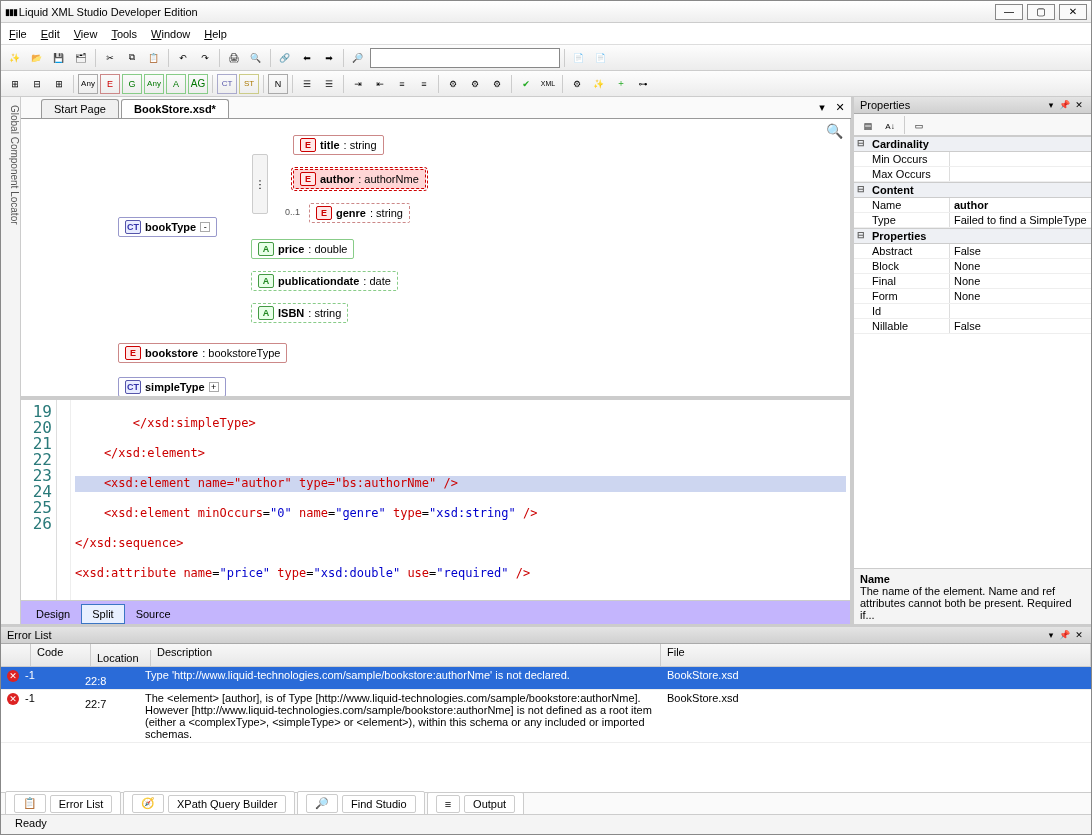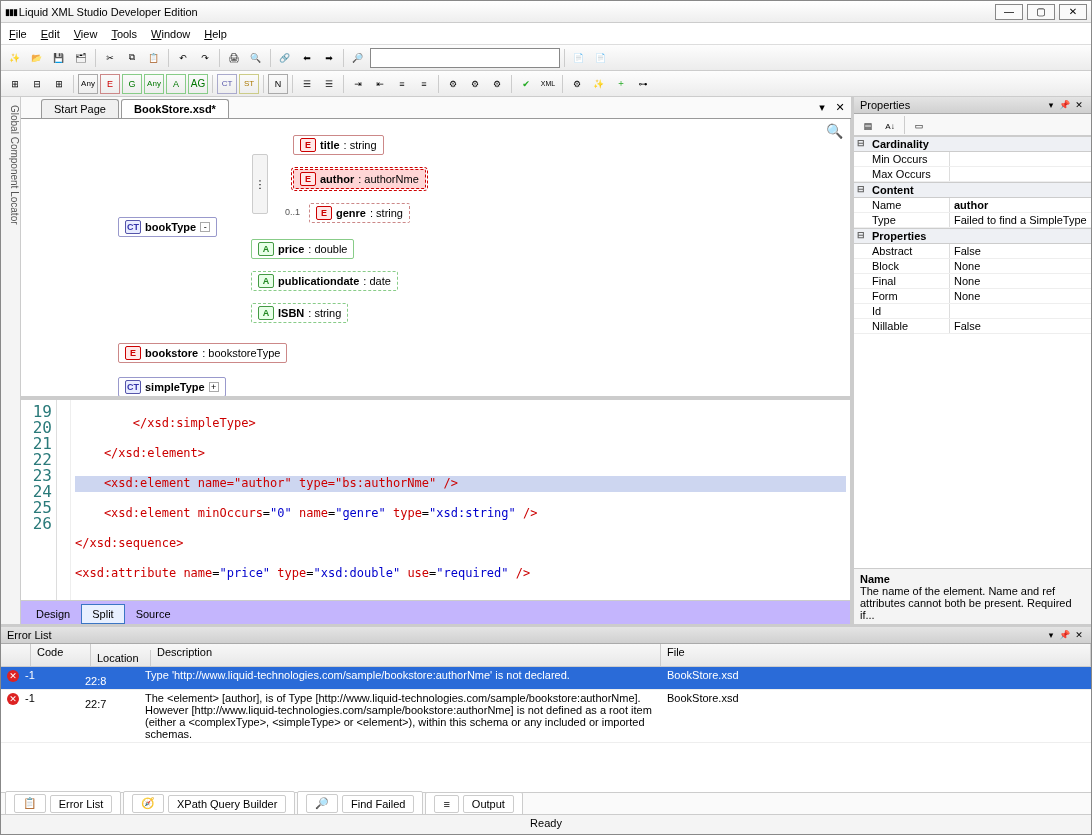--- a/index.html
+++ b/index.html
@@ -68,21 +68,21 @@
 .errorpane { height: 190px; border-top: 3px solid #ccc; display: flex; flex-direction: column; background: #fff; }
 .errgrid { flex: 1; overflow: auto; }
 .errhdr { display: flex; background: linear-gradient(#f8f8f8,#e8e8e8); border-bottom: 1px solid #ccc; padding-left: 12px; }
 .errhdr div { padding: 2px 6px; border-right: 1px solid #ccc; }
 .errrow { display: flex; border-bottom: 1px solid #eee; align-items: flex-start; }
 .errrow > div { padding: 2px 6px; }
 .errrow.sel { background: #2a6bd8; color: #fff; }
 .c-icon{width:18px;flex:0 0 18px;} .c-code{width:60px;flex:0 0 60px;} .c-loc{width:60px;flex:0 0 60px;margin-top:6px;} .c-desc{flex:1;} .c-file{width:430px;flex:0 0 430px;}
 .errtabs { height: 22px; display: flex; align-items: center; border-top: 1px solid #ccc; background: #fafafa; padding-left: 4px; gap: 2px; }
 .errtabs span { padding: 2px 8px; border: 1px solid #ccc; background: #fff; border-radius: 2px; display: inline-flex; align-items: center; gap: 4px; }
-.statusbar { height: 20px; border-top: 1px solid #ccc; padding: 2px 14px; background: #f4f4f4; text-align: center; }
+.statusbar { height: 20px; border-top: 1px solid #ccc; padding: 2px 14px; background: #f4f4f4; }
 .erricon { display:inline-block; width:12px; height:12px; background:#d22; border-radius:50%; color:#fff; font-size:9px; text-align:center; line-height:12px; }
 </style>
 </head>
 <body>
 
 <div class="titlebar">
   <span style="font-size:9px;letter-spacing:-1px;">▮▮▮</span>
   <span class="title">Liquid XML Studio Developer Edition</span>
   <div class="winbtn">—</div>
   <div class="winbtn">▢</div>
@@ -381,21 +381,21 @@
     <span>
         <span>📋</span>
         <span>Error List</span>
       </span>
     <span>
         <span>🧭</span>
         <span>XPath Query Builder</span>
       </span>
     <span>
         <span>🔎</span>
-        <span>Find Failed</span>
+        <span>Find Studio</span>
       </span>
     <span>
         <span>≡</span>
         <span>Output</span>
       </span>
   </div>
 </div>
 
 <div class="statusbar">Ready</div>
 

